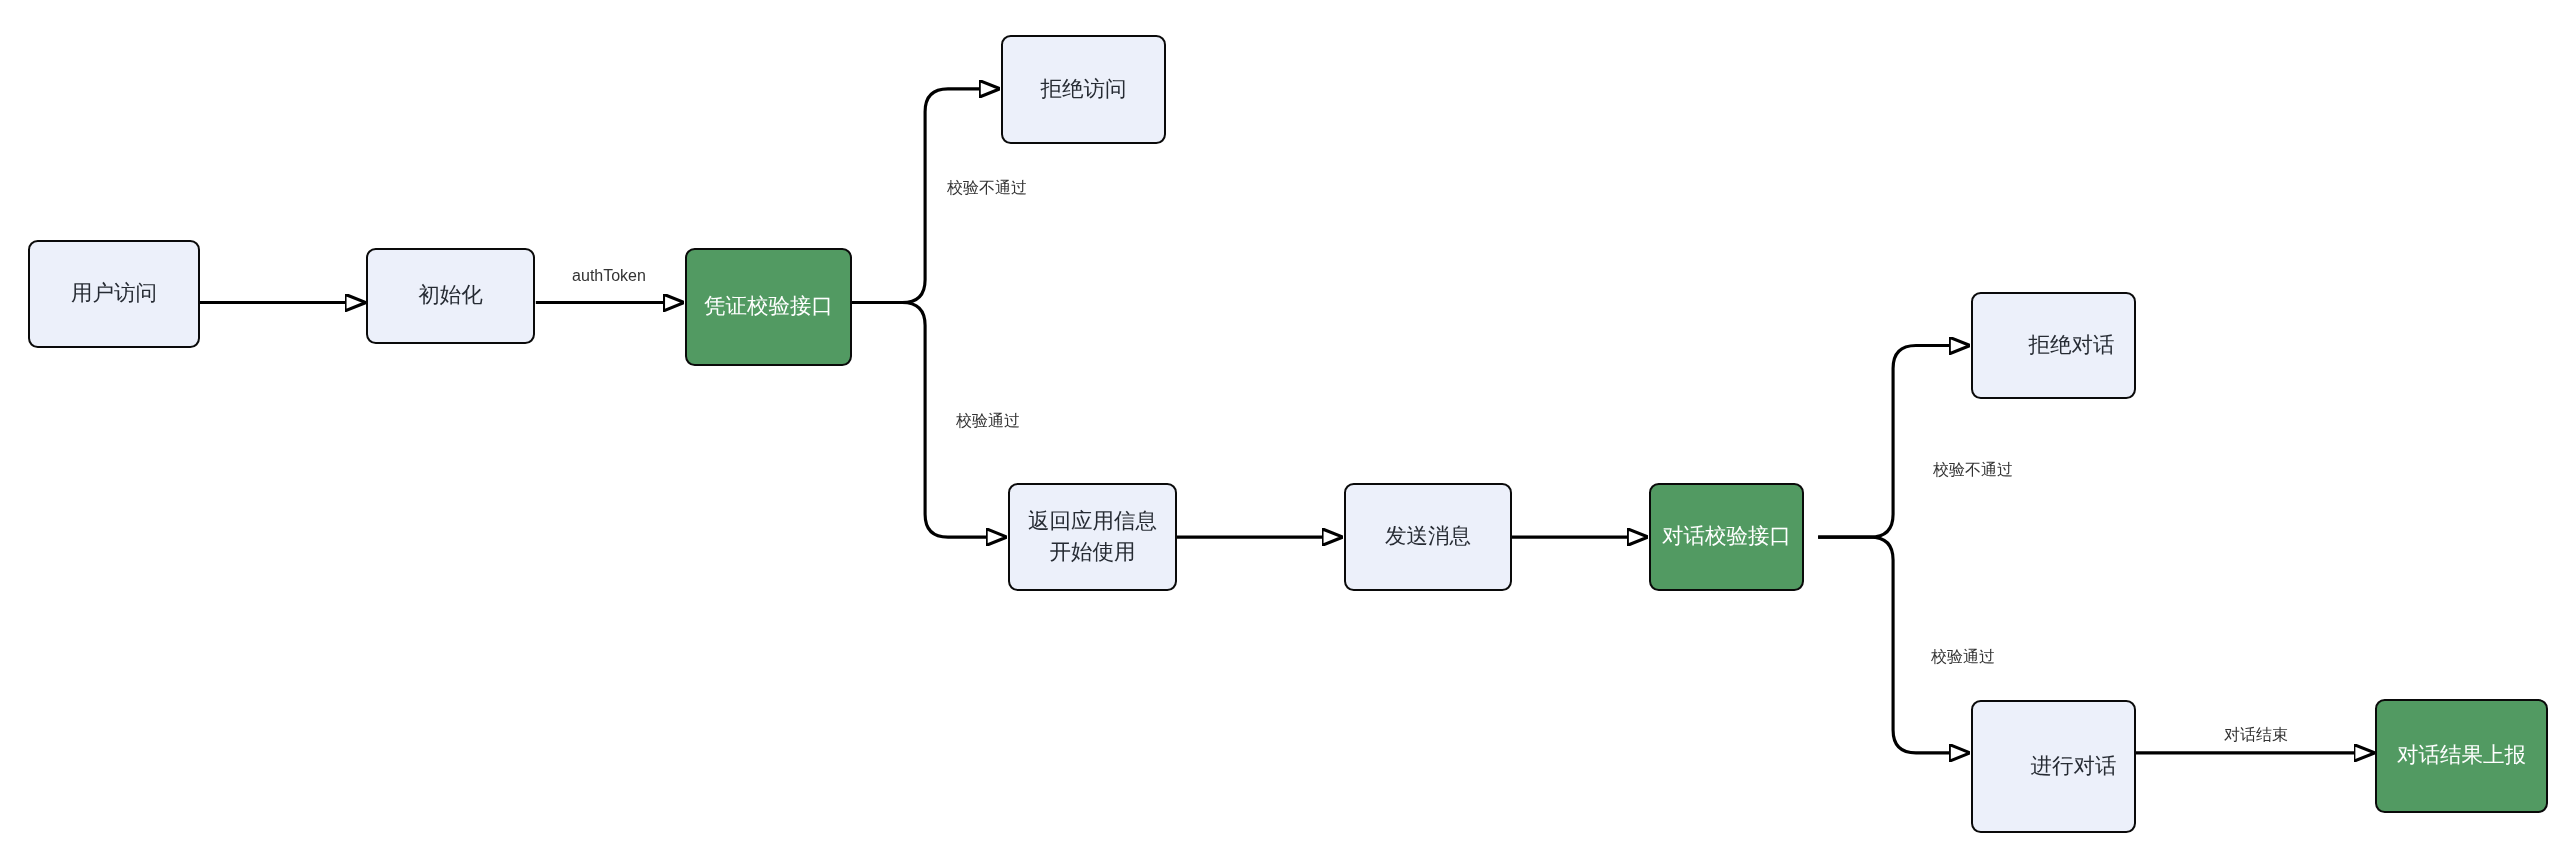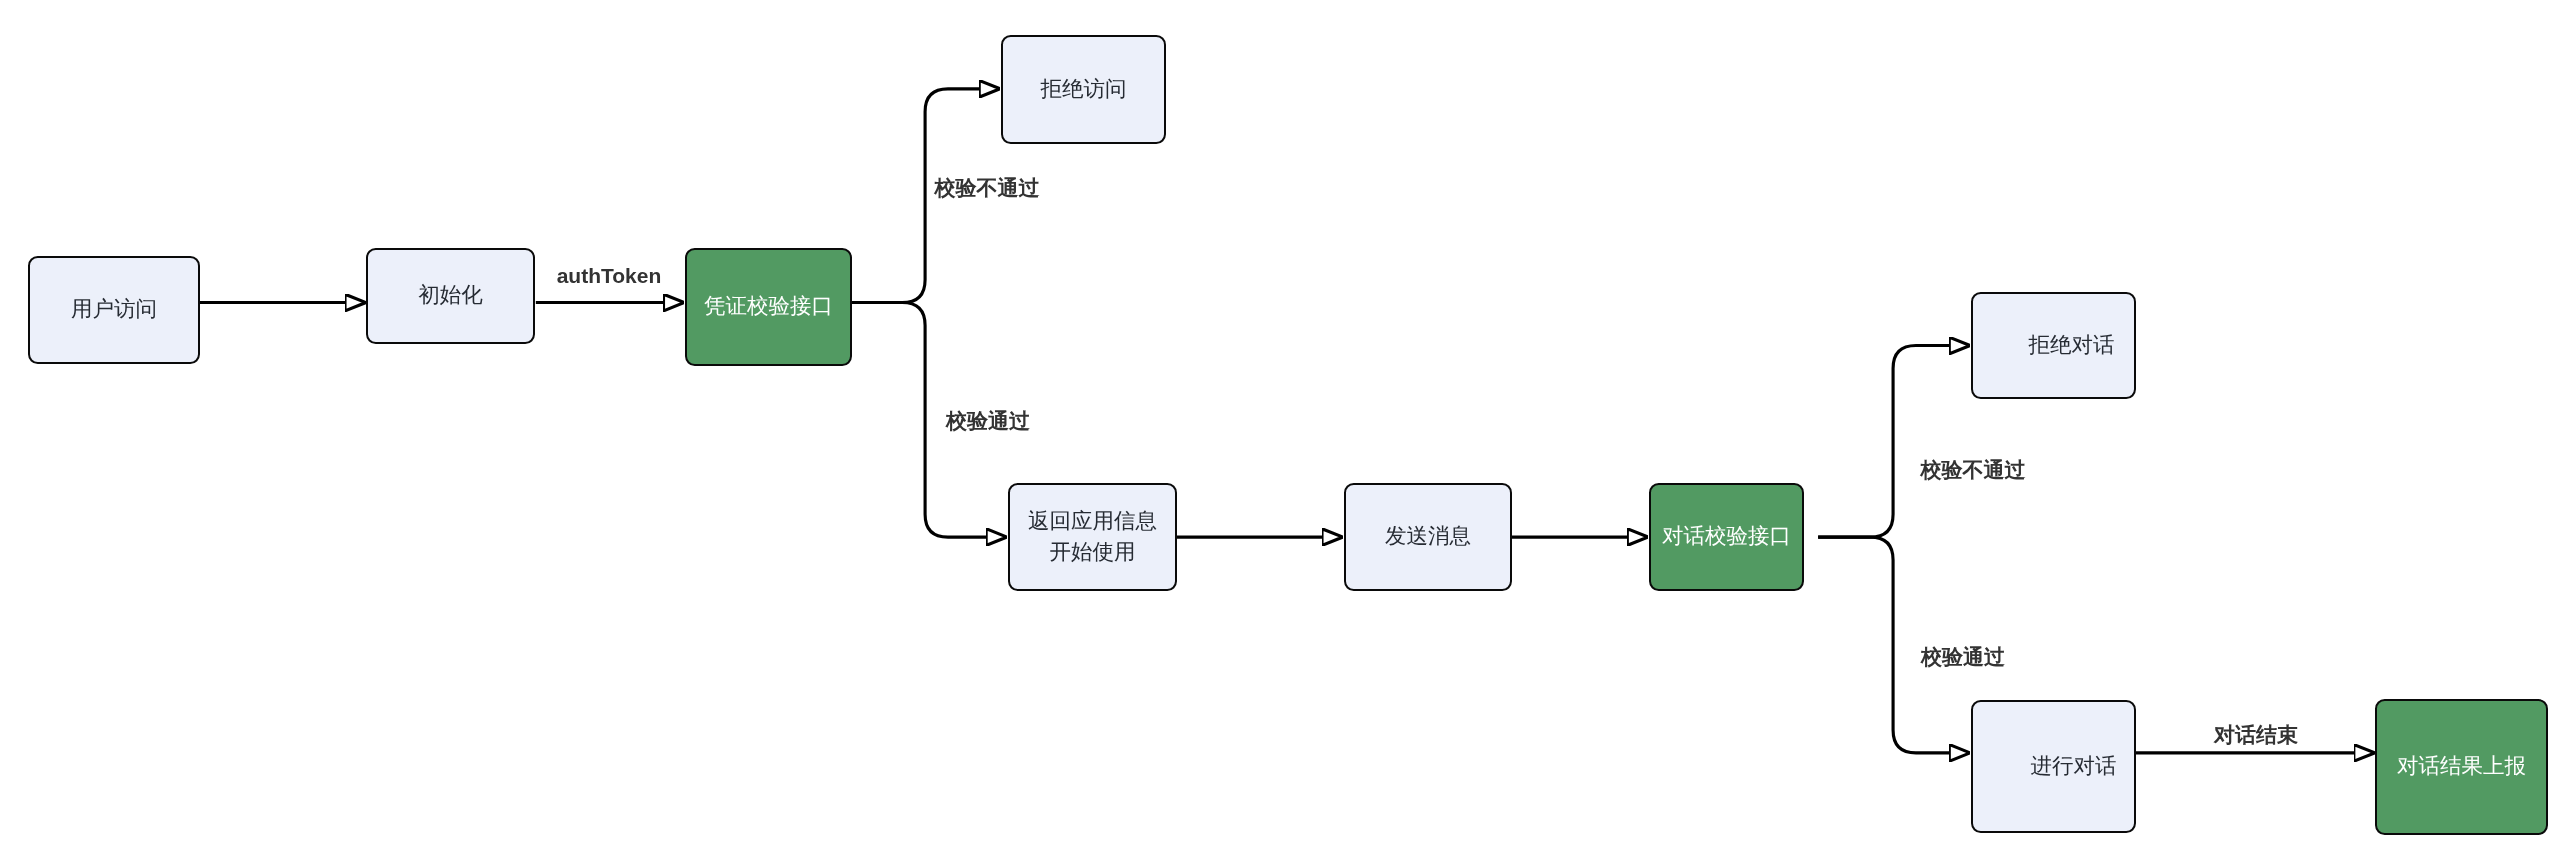--- a/index.html
+++ b/index.html
@@ -35,35 +35,34 @@
     white-space:pre-line;
   }
   .node.green{
     background:var(--green-fill);
     color:var(--green-text);
   }
   .edge-label{
     position:absolute;
     transform:translate(-50%,-50%);
     color:var(--edge-label);
-    font-size:21px;
+    font-size:16px;
     white-space:nowrap;
-    font-weight:bold;
   }
   
-  .n-user-visit      {left:28px;  top:256px;  width:172px; height:108px;}
+  .n-user-visit      {left:28px;  top:240px;  width:172px; height:108px;}
   .n-init            {left:366px; top:248px;  width:169px; height:96px;}
   .n-cred-check      {left:685px; top:248px;  width:167px; height:118px;}
   .n-deny-access     {left:1001px;top:35px;   width:165px; height:109px;}
   .n-return-info     {left:1008px;top:483px;  width:169px; height:108px;}
   .n-send-msg        {left:1344px;top:483px;  width:168px; height:108px;}
   .n-dialog-check    {left:1649px;top:483px;  width:155px; height:108px;}
   .n-deny-dialog     {left:1971px;top:292px;  width:165px; height:107px;padding-left:36px;}
   .n-do-dialog       {left:1971px;top:700px; width:165px; height:133px;padding-left:40px;}
-  .n-report-result   {left:2375px;top:699px; width:173px; height:136px;}
+  .n-report-result   {left:2375px;top:699px; width:173px; height:114px;}
   
   .l-authtoken   {left:609px; top:276px;}
   .l-fail-left   {left:987px;top:188px;}
   .l-pass-left   {left:988px;top:421px;}
   .l-fail-right  {left:1973px;top:470px;}
   .l-pass-right  {left:1963px;top:657px;}
   .l-dialog-end  {left:2256px;top:735px;}
 </style>
 </head>
 <body>

